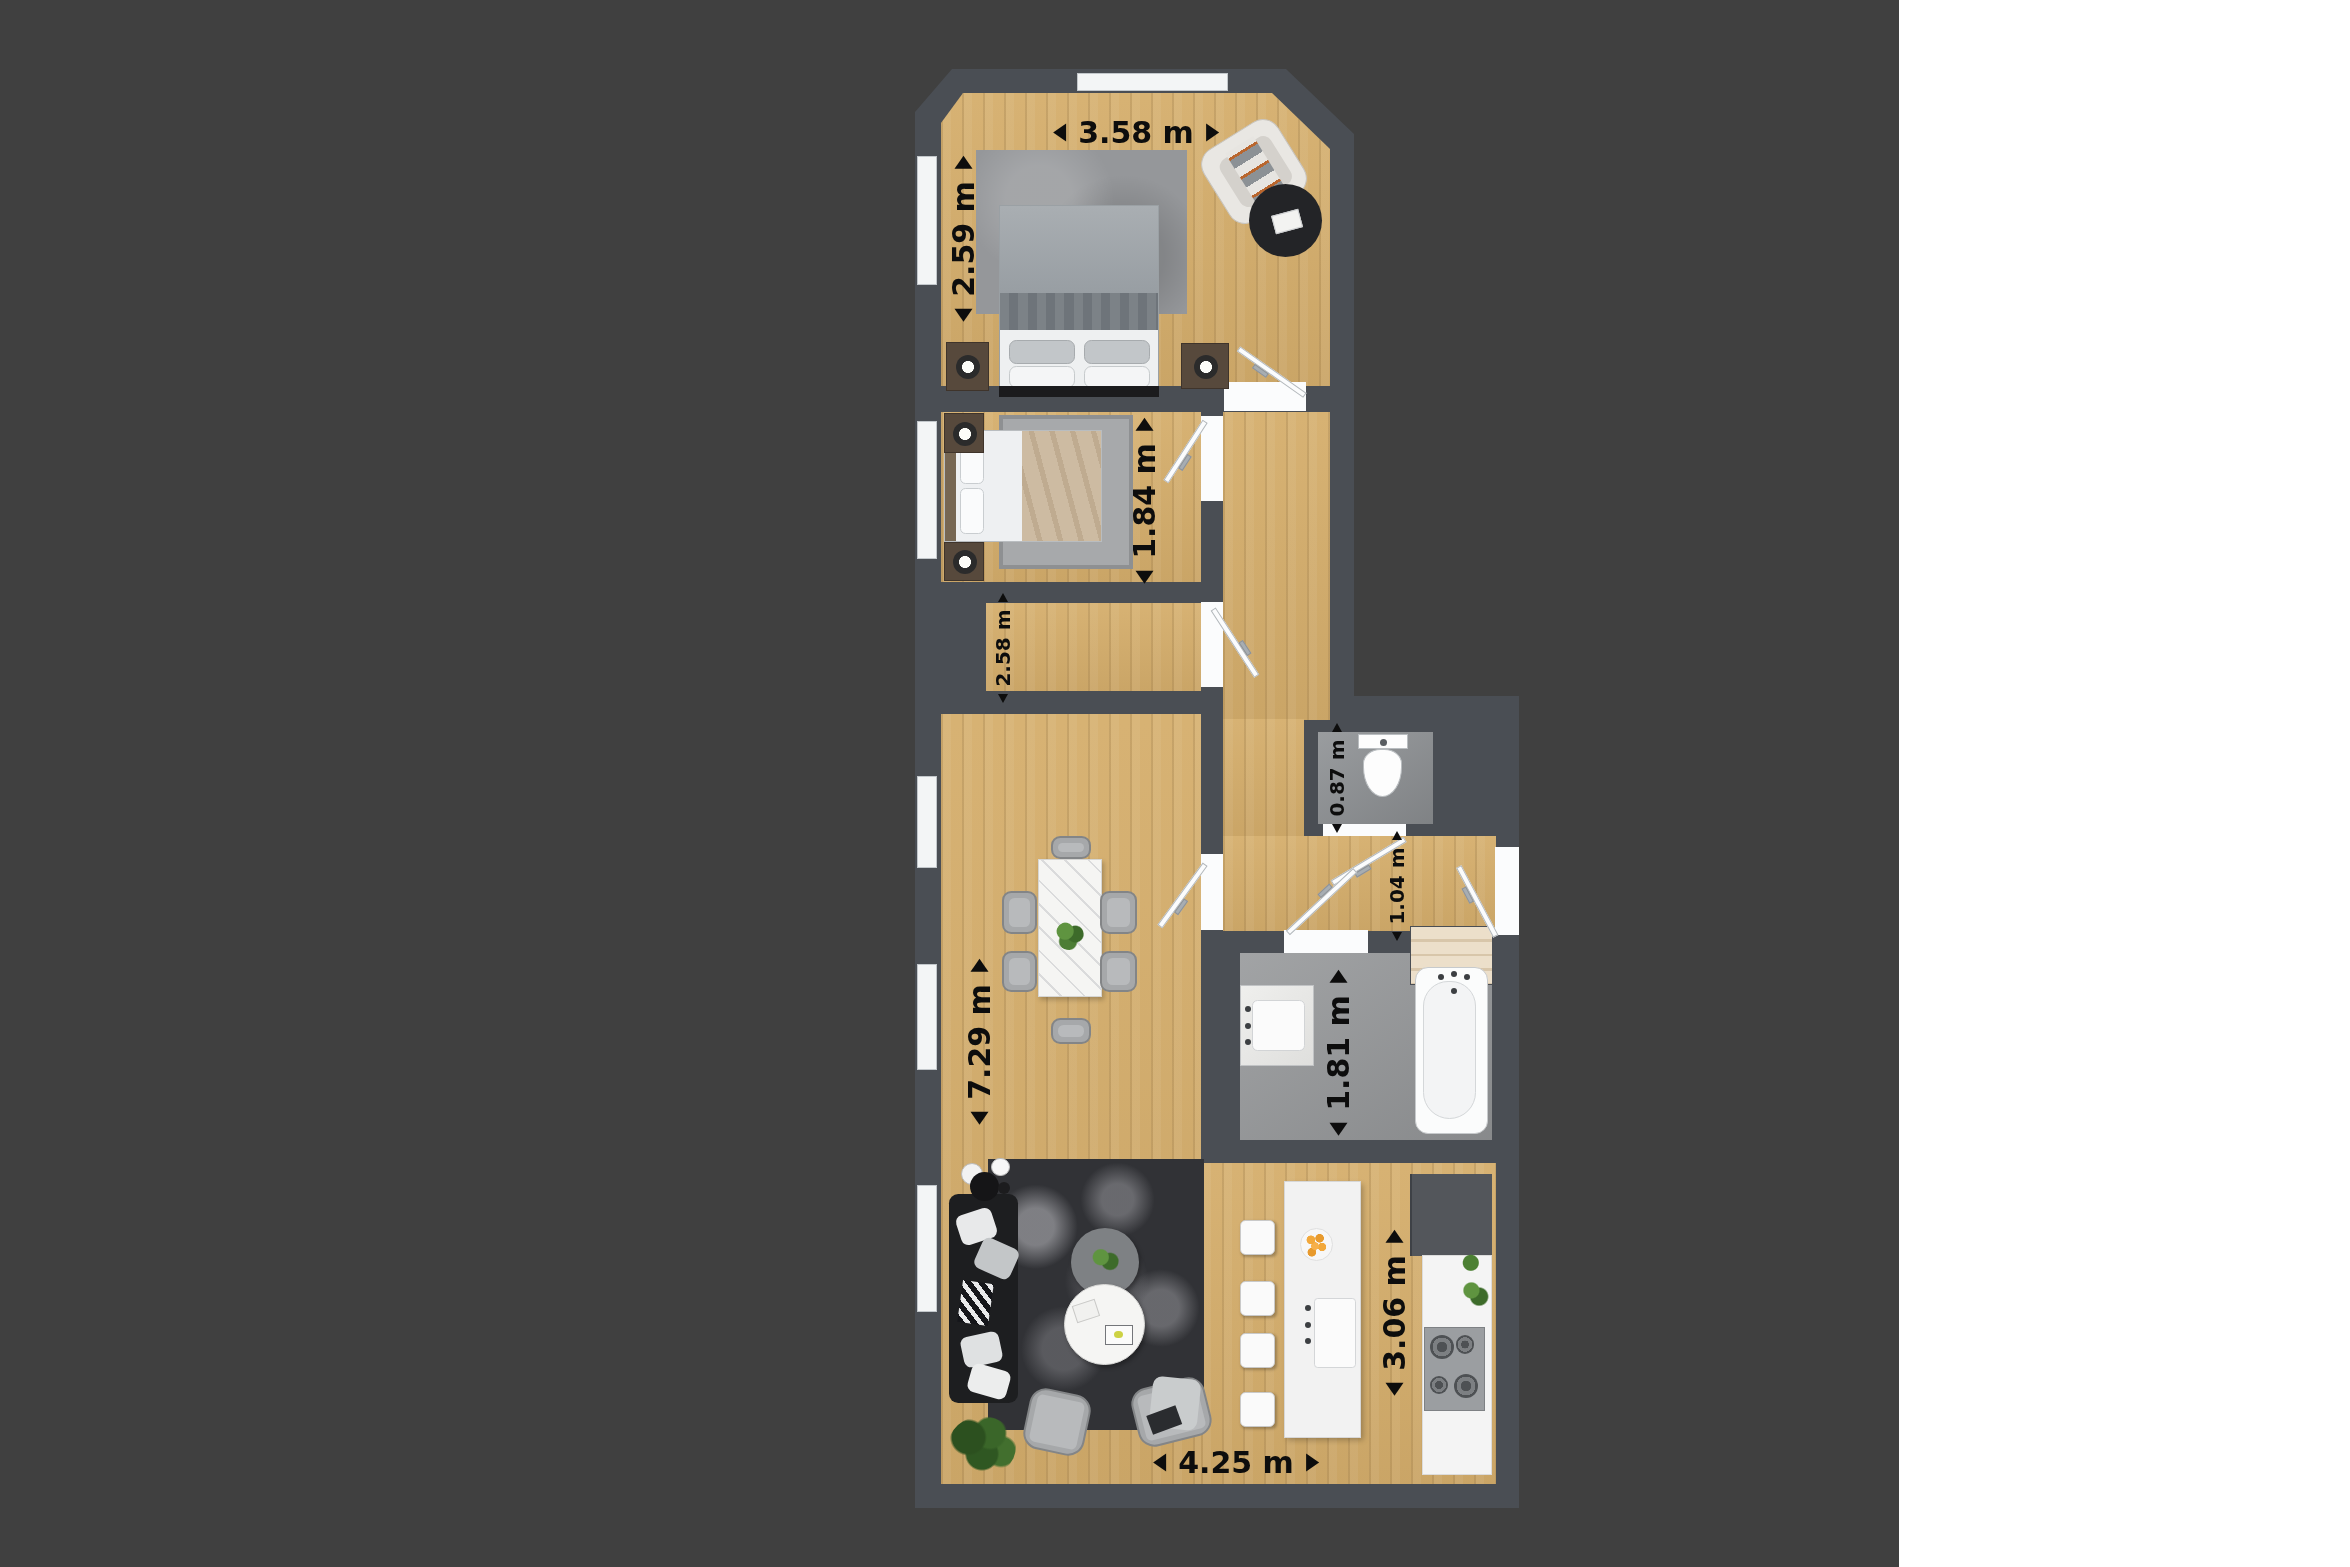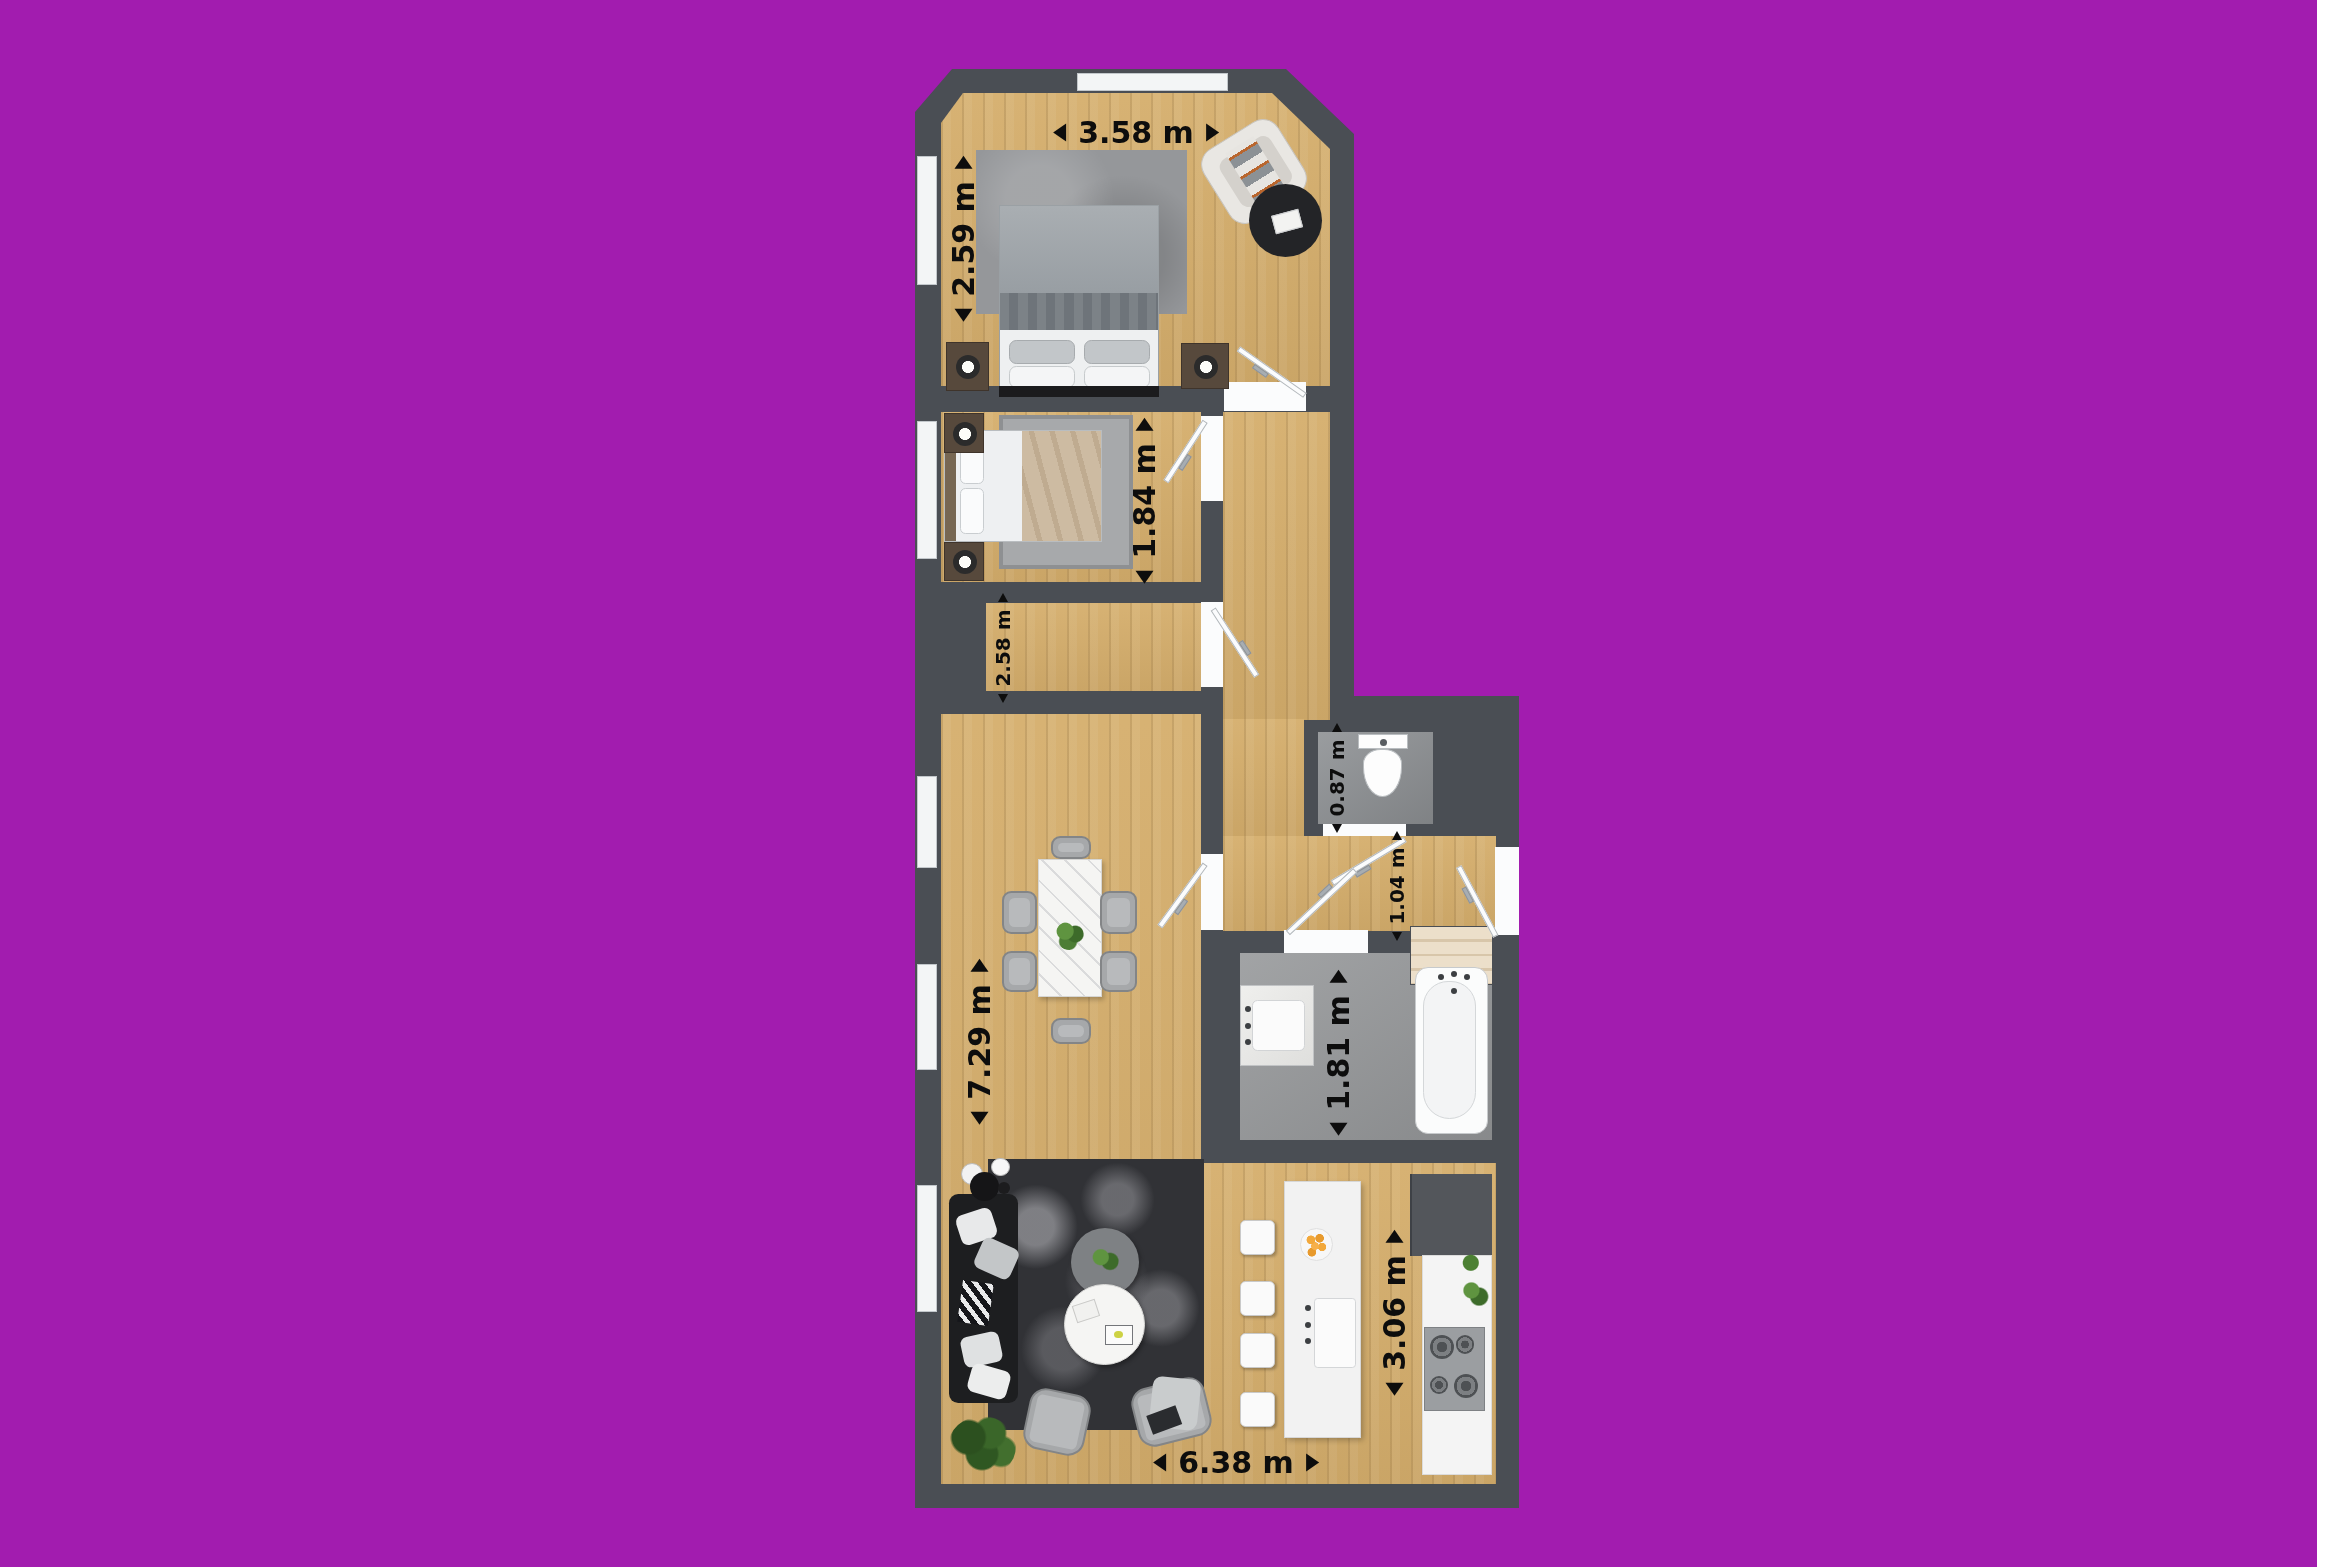--- a/index.html
+++ b/index.html
@@ -3,21 +3,21 @@
 <meta charset="utf-8">
 <style>
   :root{
     --wall:#4a4e54; --wood:#d5ae6c; --wood-line:rgba(120,84,30,.20);
     --wc-floor:#919497; --bath-floor:#97999b; --window-fill:#f3f5f6;
     --dim-text:#0d0d0d; --rug-gray:#95979a; --rug-dark:#313236;
     --marble:#f5f5f3; --island:#f2f2f2; --fridge:#53565b; --plant:#46722f;
     --orange:#f2a83b; --door:#fbfcfd;
   }
   html,body{margin:0;padding:0;background:#fff;}
-  .page{position:relative;width:2317px;height:1568px;background:#a21caf;overflow:hidden;
+  .page{position:relative;width:1899px;height:1568px;background:#404040;overflow:hidden;
         font-family:"DejaVu Sans","Liberation Sans",sans-serif;}
   .plan{position:absolute;left:915px;top:69px;width:604px;height:1439px;background:var(--wall);
         clip-path:polygon(37px 0,371px 0,439px 65px,439px 627px,604px 627px,604px 1439px,0 1439px,0 43px);}
   .abs{position:absolute;}
   .floor-wood{position:absolute;background-color:var(--wood);
     background-image:repeating-linear-gradient(90deg,var(--wood-line) 0 1.8px,rgba(255,255,255,0) 1.8px 21px),
       repeating-linear-gradient(90deg,rgba(255,255,255,.06) 0 10px,rgba(255,255,255,0) 10px 21px),
       linear-gradient(180deg,rgba(255,255,255,.05),rgba(0,0,0,.05));}
   .floor-gray{position:absolute;background:linear-gradient(145deg,rgba(255,255,255,.10),rgba(0,0,0,.10)),var(--bath-floor);}
   .floor-wc{position:absolute;background:linear-gradient(145deg,rgba(255,255,255,.08),rgba(0,0,0,.12)),var(--wc-floor);}
@@ -274,19 +274,19 @@
       <span>1.81 m</span>
       <span class="ar r"></span>
     </div>
     <div class="dim v" style="left:479px;top:1244px;">
       <span class="ar l"></span>
       <span>3.06 m</span>
       <span class="ar r"></span>
     </div>
     <div class="dim" style="left:321px;top:1393px;">
       <span class="ar l"></span>
-      <span>6.38 m</span>
+      <span>4.25 m</span>
       <span class="ar r"></span>
     </div>
 
   </div>
 </div>
 
 
 </body></html>

